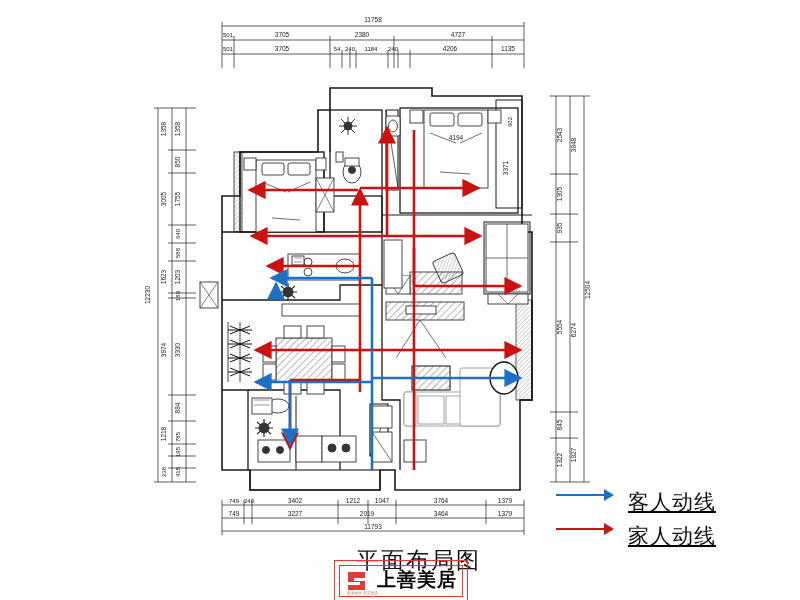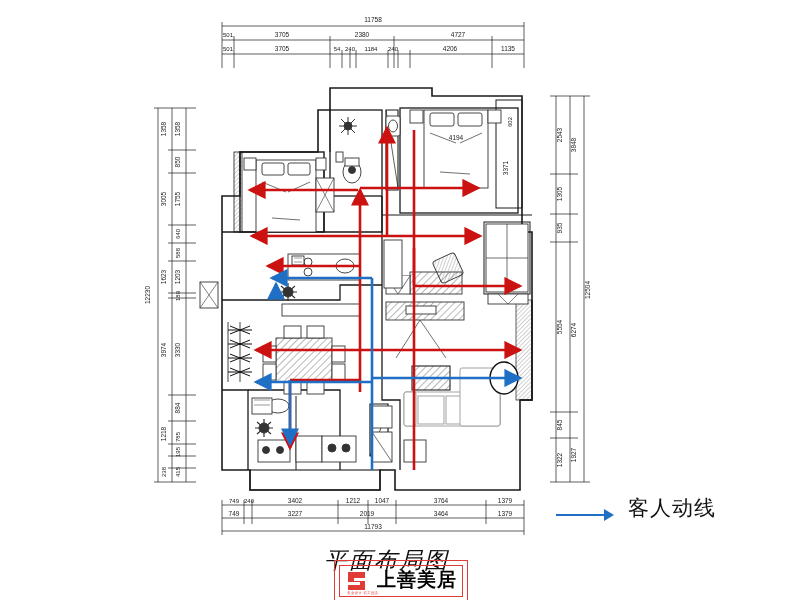--- a/index.html
+++ b/index.html
@@ -3,21 +3,21 @@
 <meta charset="utf-8">
 <style>
   html,body{margin:0;padding:0;background:#ffffff;}
   body{width:800px;height:600px;position:relative;overflow:hidden;
        font-family:"Liberation Sans","DejaVu Sans",sans-serif;color:#000;}
   #stage{position:absolute;left:0;top:0;width:800px;height:600px;}
   svg{position:absolute;left:0;top:0;}
   .dimtxt{font-family:"Liberation Sans",sans-serif;font-size:6.5px;fill:#1a1a1a;}
   .dimtxt-s{font-family:"Liberation Sans",sans-serif;font-size:6px;fill:#1a1a1a;}
   .legend{position:absolute;font-family:"DejaVu Sans",sans-serif;}
-  .legend-row{display:flex;align-items:flex-end;height:34px;}
+  .legend-row{display:flex;align-items:flex-start;height:34px;text-decoration:underline;}
   .legend-label{font-size:21px;color:#111;margin-left:10px;letter-spacing:1px;}
   .swatch{position:relative;width:62px;height:14px;}
   .swatch .bar{position:absolute;left:0;top:6px;width:50px;height:2px;}
   .swatch .head{position:absolute;left:48px;top:1px;width:0;height:0;
        border-top:6px solid transparent;border-bottom:6px solid transparent;}
   .title{position:absolute;font-family:"DejaVu Sans",sans-serif;font-size:23px;
        color:#111;letter-spacing:2px;white-space:nowrap;}
   .wm{position:absolute;}
   .wm-box{position:relative;width:132px;height:40px;border:1.5px solid #e03b34;}
   .wm-inner{position:absolute;left:4px;top:4px;right:4px;bottom:4px;border:1px solid #e03b34;}
@@ -368,36 +368,43 @@
   <g stroke="#1f6fc4" stroke-width="2.6" fill="none">
     <line x1="372" y1="278" x2="272" y2="278" marker-end="url(#ah-blue)"></line>
     <line x1="372" y1="278" x2="372" y2="470"></line>
     <line x1="372" y1="382" x2="256" y2="382" marker-end="url(#ah-blue)"></line>
     <line x1="372" y1="378" x2="520" y2="378" marker-end="url(#ah-blue)"></line>
     <line x1="290" y1="380" x2="290" y2="444" marker-end="url(#ah-blue)" stroke="#1f6fc4"></line>
     <line x1="276" y1="296" x2="276" y2="284" marker-end="url(#ah-blue)"></line>
   </g>
 </svg>
 
-<div class="title" style="left:324px;top:545px;font-style:italic;">平面布局图</div>
+<div class="title" style="left:356px;top:545px;">平面布局图</div>
 
 <div class="wm" style="left:334px;top:560px;">
   <div class="wm-box">
     <div class="wm-inner"></div>
     <svg class="wm-mark" viewBox="0 0 26 24">
       <path d="M3,3 L20,3 L20,9 L9,9 L9,12 L20,12 L20,21 L3,21 L3,16 L15,16 L15,13 L3,13 Z" fill="#e03b34"></path>
     </svg>
     <div class="wm-text">上善美居</div>
     <div class="wm-sub">专业设计 精工品质</div>
   </div>
 </div>
 
 <div class="legend" style="left:556px;top:488px;">
   <div class="legend-row">
     <div class="swatch">
       <div class="bar" style="background:#1f6fc4;"></div>
       <div class="head" style="border-left:10px solid #1f6fc4;"></div>
     </div>
     <div class="legend-label">客人动线</div>
   </div>
+  <div class="legend-row">
+    <div class="swatch">
+      <div class="bar" style="background:#cc1111;"></div>
+      <div class="head" style="border-left:10px solid #cc1111;"></div>
+    </div>
+    <div class="legend-label">家人动线</div>
+  </div>
 </div>
 
 </div>
 
 </body></html>

